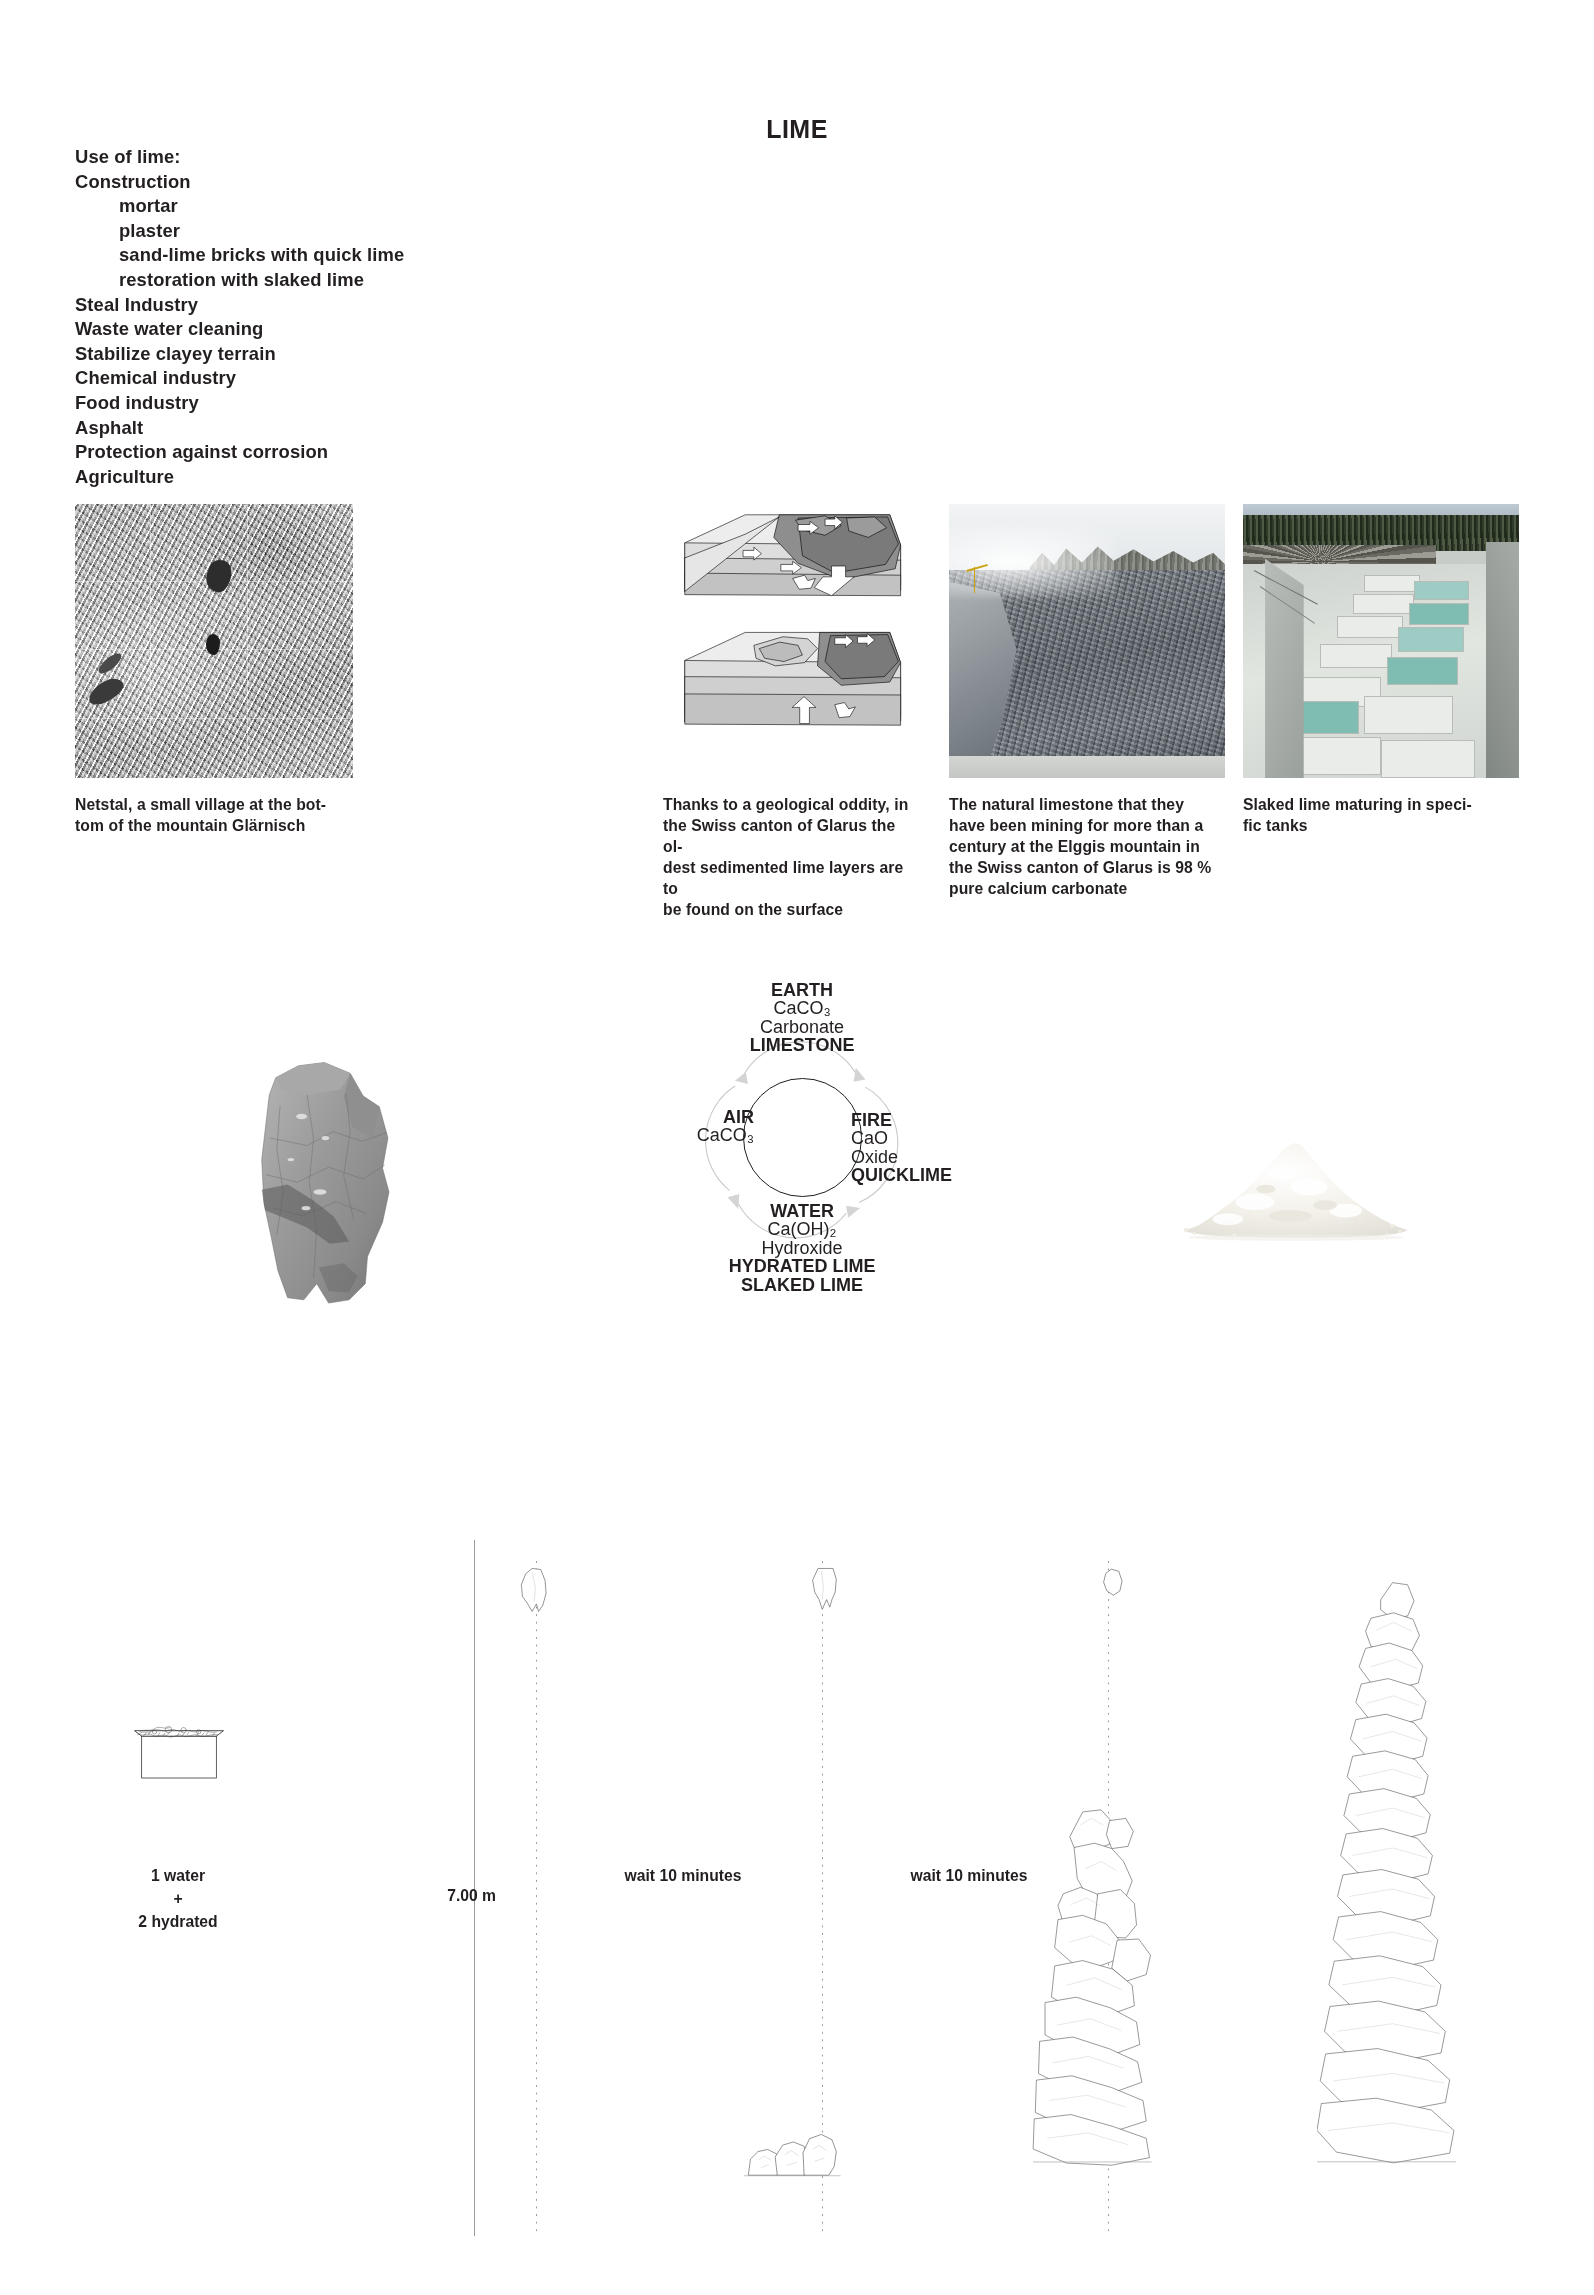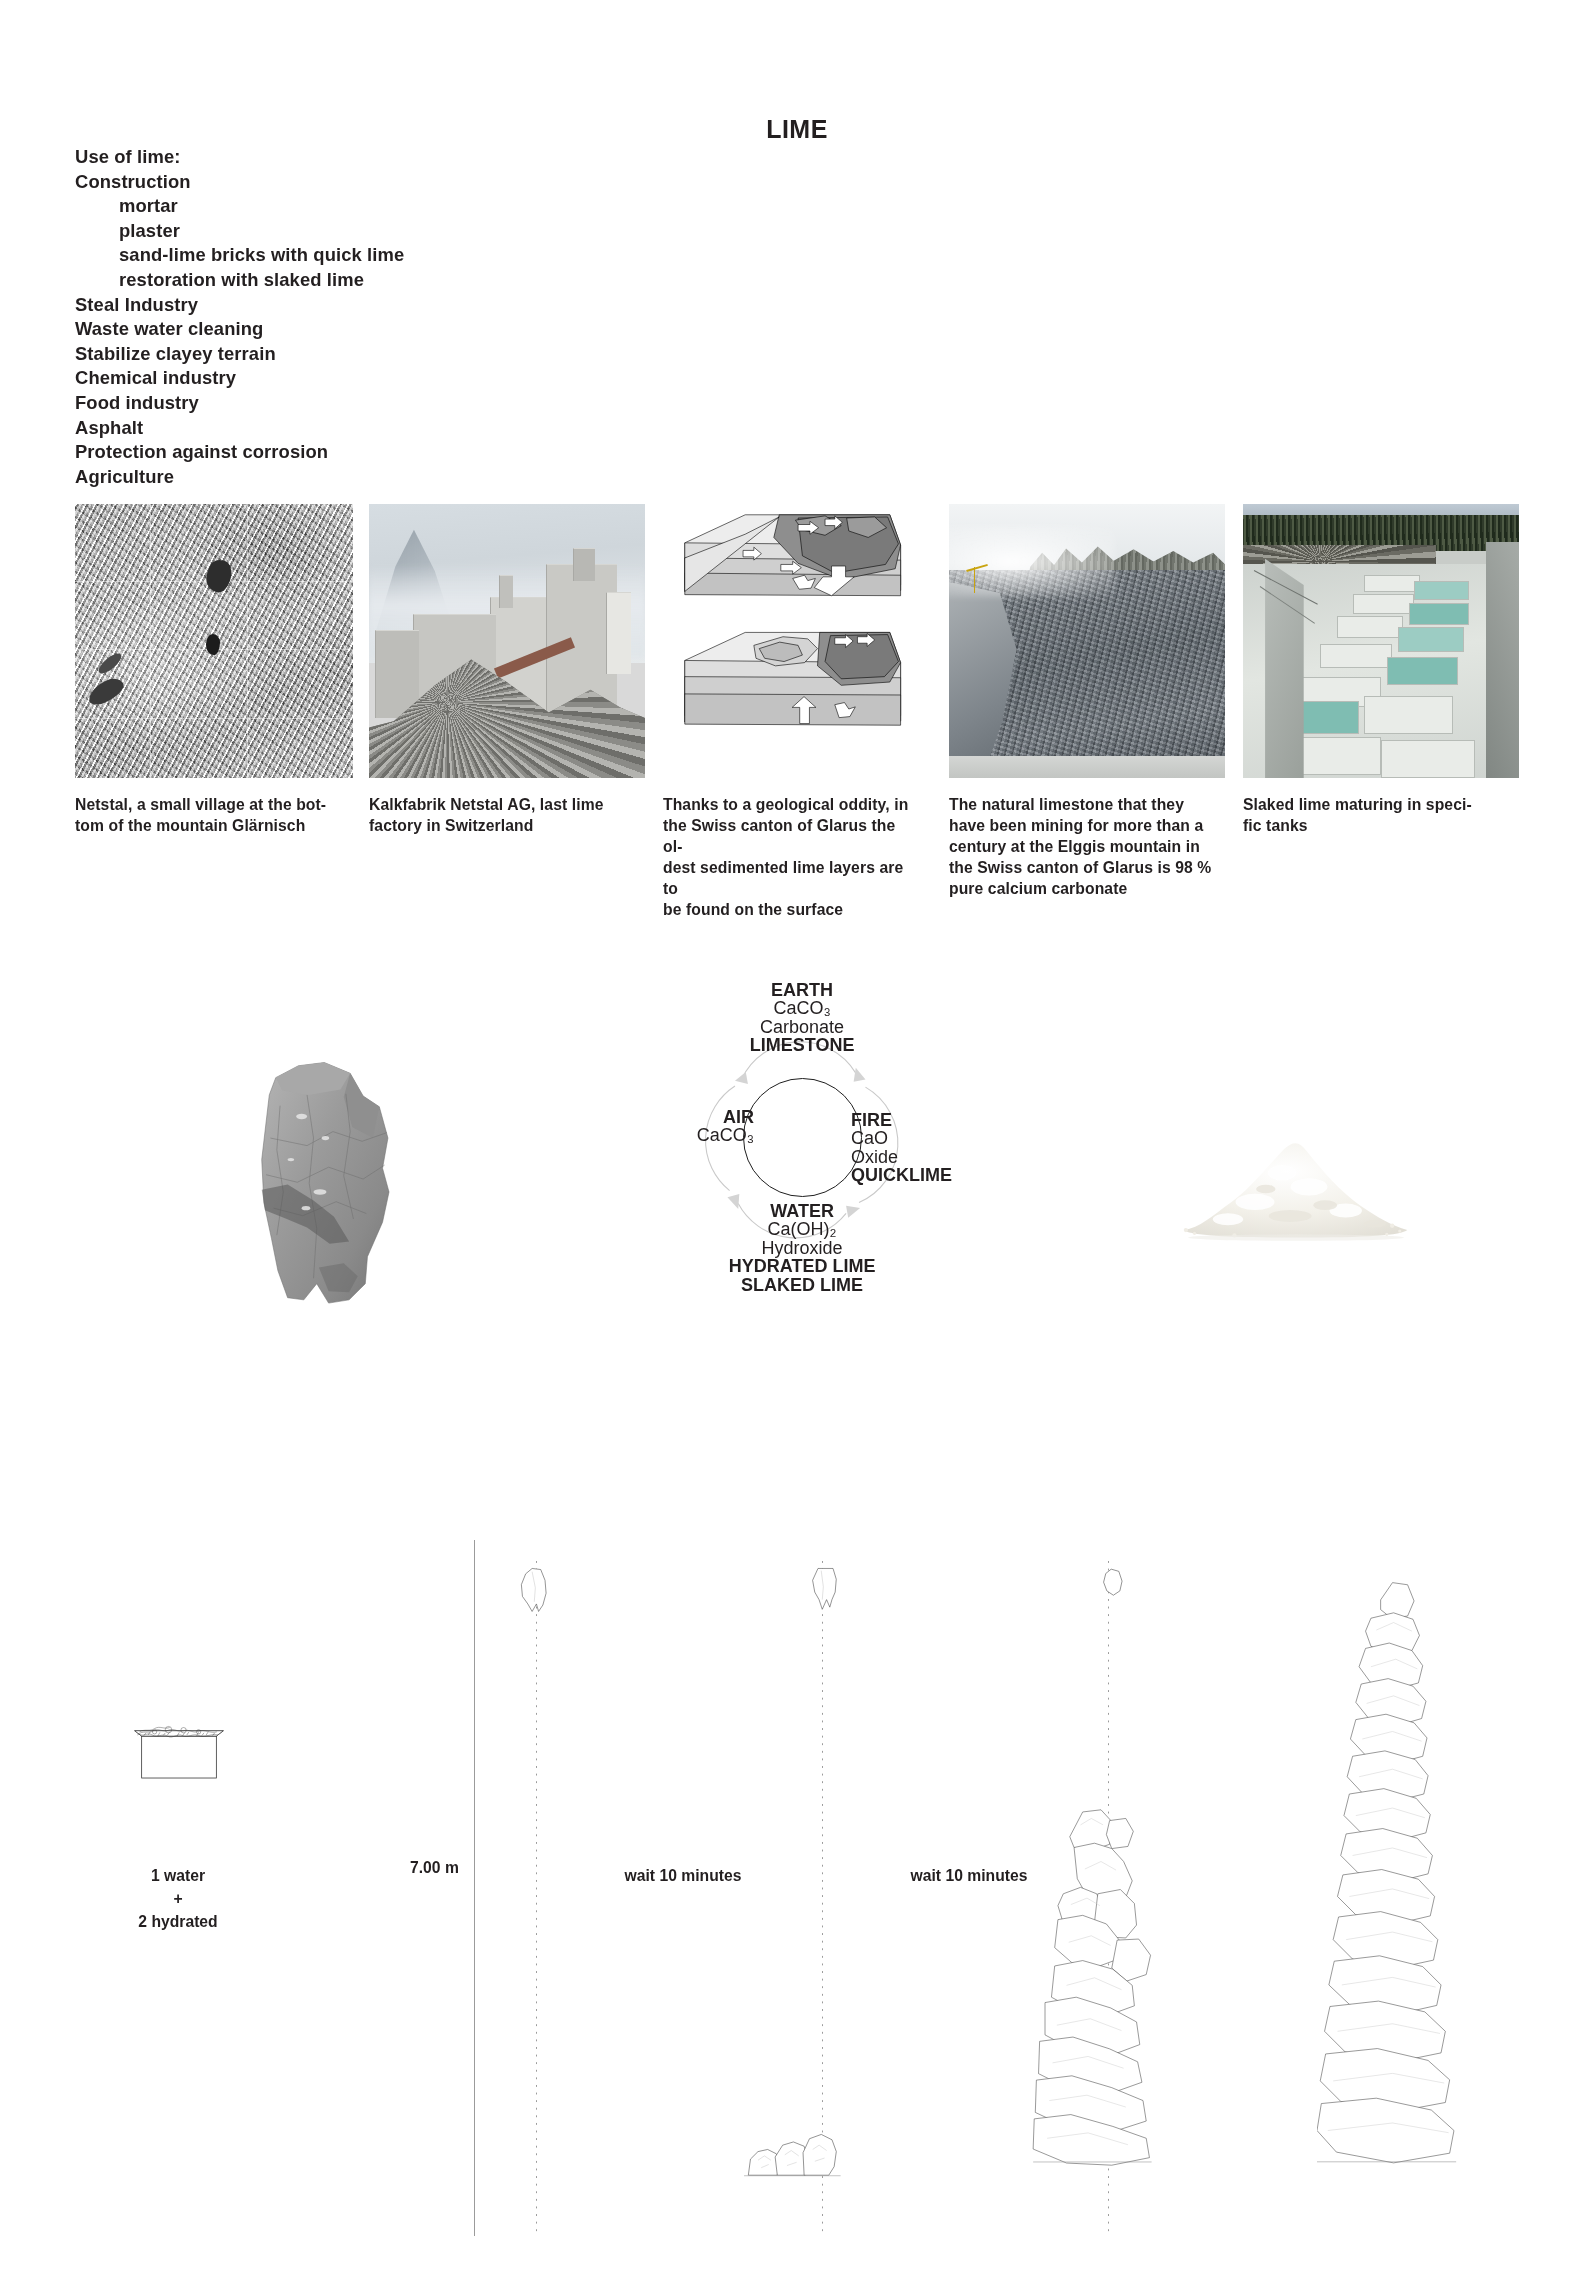--- a/index.html
+++ b/index.html
@@ -299,38 +299,20 @@
         <div class="grid-v" style="left:62%"></div>
         <div class="lake3"></div>
         <div class="dot"></div>
         <div class="lake1"></div>
         <div class="lake2"></div>
       </div>
       <div class="caption" style="left:0;top:290px;width:270px;white-space:pre-line;">Netstal, a small village at the bot-
 tom of the mountain Glärnisch</div>
     </div>
 
-    <div class="photo-cell ph2">
-      <div class="photo-frame" style="position:relative;width:276px;height:274px;">
-        <div class="sky"></div>
-        <div class="mtn"></div>
-        <div class="fog"></div>
-        <div class="bld" style="left:64%;top:22%;width:26%;height:56%;"></div>
-        <div class="bld" style="left:74%;top:16%;width:8%;height:12%;background:#b8b8b4;"></div>
-        <div class="bld" style="left:86%;top:32%;width:9%;height:30%;background:#e7e7e3;"></div>
-        <div class="bld" style="left:44%;top:34%;width:20%;height:44%;background:#d2d2ce;"></div>
-        <div class="bld" style="left:16%;top:40%;width:30%;height:38%;background:#c6c6c2;"></div>
-        <div class="bld" style="left:2%;top:46%;width:16%;height:32%;background:#bdbdb9;"></div>
-        <div class="bld" style="left:47%;top:26%;width:5%;height:12%;background:#c0c0bc;"></div>
-        <div class="belt"></div>
-        <div class="pile"></div>
-      </div>
-      <div class="caption" style="left:0;top:290px;width:265px;white-space:pre-line;">Kalkfabrik Netstal AG, last lime
-factory in Switzerland</div>
-    </div>
 
     <div class="photo-cell ph3">
       <svg width="254" height="232" viewBox="0 0 470 430">
         <g stroke="#000" stroke-width="1.1" stroke-linejoin="round">
 
           <polygon points="40,72 152,20 420,20 440,76 440,160 40,162" fill="#ededed"></polygon>
           <polygon points="40,72 440,76 440,160 40,162" fill="#dedede"></polygon>
           <polygon points="40,100 440,104 440,150 40,150" fill="#cfcfcf"></polygon>
           <polygon points="40,128 440,132 440,170 40,168" fill="#c2c2c2"></polygon>
           <polygon points="215,20 420,20 440,76 430,120 330,140 250,110 205,62" fill="#8e8e8e"></polygon>
@@ -630,21 +612,21 @@
       </g>
       <line x1="0" y1="1082" x2="258" y2="1082" stroke="#8e8e8e" stroke-width="1"></line>
     </svg>
 
     <div class="exp-lbl" style="left:108px;top:324px;width:140px;">
       <div>1 water</div>
       <div>+</div>
       <div>2 hydrated</div>
     </div>
 
-    <div class="exp-lbl" style="left:410px;top:316px;width:86px;text-align:left;">7.00 m</div>
+    <div class="exp-lbl" style="left:410px;top:344px;width:86px;text-align:right;">7.00 m</div>
 
     <div class="exp-lbl" style="left:594px;top:324px;width:178px;">wait 10 minutes</div>
 
     <div class="exp-lbl" style="left:880px;top:324px;width:178px;">wait 10 minutes</div>
   </div>
 
 </div>
 
 
 </body></html>

